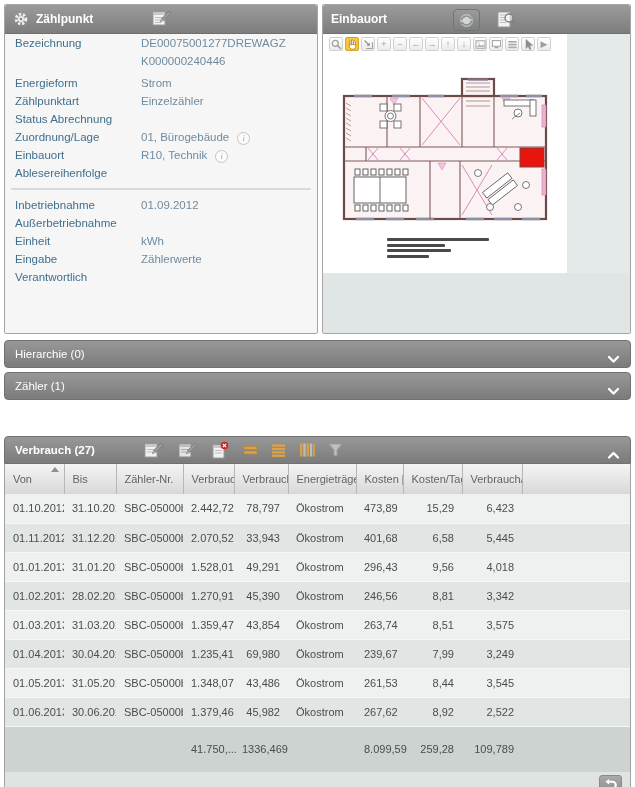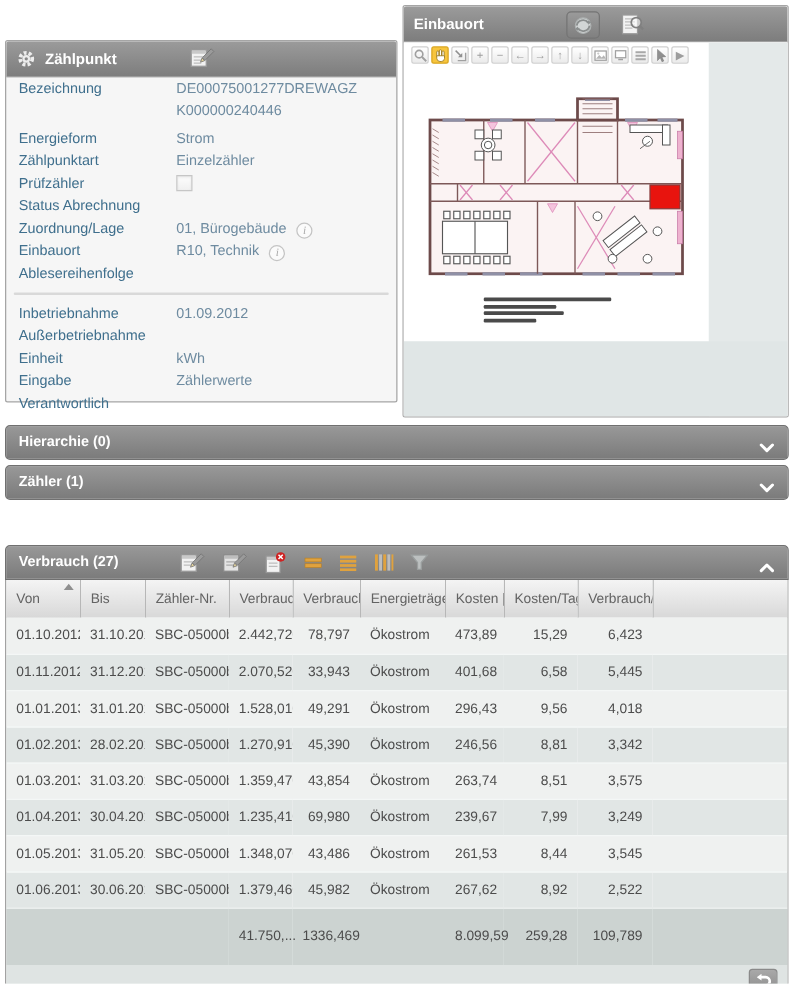--- a/index.html
+++ b/index.html
@@ -2,21 +2,21 @@
 <html><head>
 <meta charset="utf-8">
 <style>
   * { margin:0; padding:0; box-sizing:border-box; }
   html,body { background:#ffffff; }
   body { font-family:"Liberation Sans", sans-serif; width:635px; height:787px; position:relative; }
   .page { position:relative; width:635px; height:787px; background:#fff; overflow:hidden; }
 
   
   .panel { position:absolute; top:4px; border:1px solid #a5a5a5; background:#f6f6f6; border-radius:2px; }
-  .panel-left  { left:4px;  width:314px; height:290px;margin-top:28px; }
+  .panel-left  { left:4px;  width:314px; height:330px; }
   .panel-right { left:322px; width:309px; height:330px; background:#fff; }
   .panel-header { height:29px; background:linear-gradient(#9b9b9b,#7d7d7d); border-bottom:1px solid #6f6f6f;
                   display:flex; align-items:center; position:relative; color:#fff; font-size:12px; font-weight:bold;
                   border-radius:2px 2px 0 0; }
   .panel-header .ptitle { margin-left:8px; }
   .hdr-abs { position:absolute; top:4px; }
   .gear-wrap { margin-left:9px; display:flex; align-items:center; }
   .hdr-btn { width:27px; height:22px; background:linear-gradient(#9a9a9a,#808080); border:1px solid #747474;
              border-radius:4px; display:flex; align-items:center; justify-content:center; cursor:pointer; }
   .icon-btn { background:none; border:none; cursor:pointer; display:flex; align-items:center; }
@@ -44,21 +44,21 @@
           display:flex; align-items:center; justify-content:center; font-size:9px; color:#9d9d9d; cursor:pointer; padding:0; }
   .tbtn.active { background:#f7c53d; border-color:#d9a520; }
   .floorplan { position:absolute; left:19px; top:39px; }
   .legend { position:absolute; left:64px; top:204px; }
   .legend div { height:3px; background:#4a4a4a; margin-bottom:2.5px; border-radius:1px; }
 
   
   .sections { position:absolute; top:340px; left:4px; width:627px; }
   .secbar { height:28px; background:linear-gradient(#989898,#7b7b7b); border:1px solid #707070; border-radius:4px;
             margin-bottom:4px; display:flex; align-items:center; position:relative; cursor:pointer; }
-  .secbar .slabel { color:#fff; font-size:11.5px; font-weight:bold; margin-left:10px; }
+  .secbar .slabel { color:#fff; font-size:11.5px; font-weight:normal; margin-left:10px; }
   .secbar .chev { position:absolute; right:10px; top:9px; }
 
   
   .verbrauch { position:absolute; top:436px; left:4px; width:627px; }
   .vheader { height:28px; background:linear-gradient(#989898,#7b7b7b); border:1px solid #707070;
              border-radius:4px 4px 0 0; display:flex; align-items:center; position:relative; }
   .vheader .slabel { color:#fff; font-size:11.5px; font-weight:bold; margin-left:10px; width:128px; flex:none; }
   .vicons { display:flex; align-items:center; gap:13px; }
   .vheader .chev { position:absolute; right:10px; top:9px; cursor:pointer; }
   .twrap { border:1px solid #a2a2a2; border-top:none; border-radius:0 0 3px 3px; overflow:hidden; background:#eff1f0; }
@@ -118,26 +118,20 @@
           <div class="frow">
             <span class="flabel">Energieform</span>
             <span class="fval">
               <span class="vtext">Strom</span>
             </span>
           </div>
           <div class="frow">
             <span class="flabel">Zählpunktart</span>
             <span class="fval">
               <span class="vtext">Einzelzähler</span>
-            </span>
-          </div>
-          <div class="frow">
-            <span class="flabel">Prüfzähler</span>
-            <span class="fval">
-              <span class="checkbox"></span>
             </span>
           </div>
           <div class="frow">
             <span class="flabel">Status Abrechnung</span>
             <span class="fval">
               <span class="vtext"></span>
             </span>
           </div>
           <div class="frow">
             <span class="flabel">Zuordnung/Lage</span>

